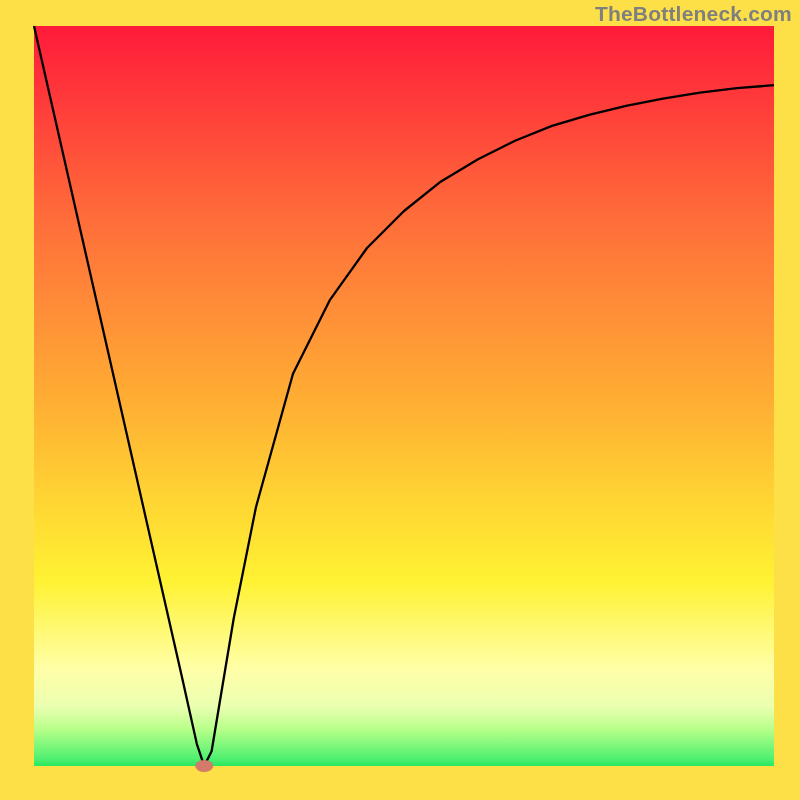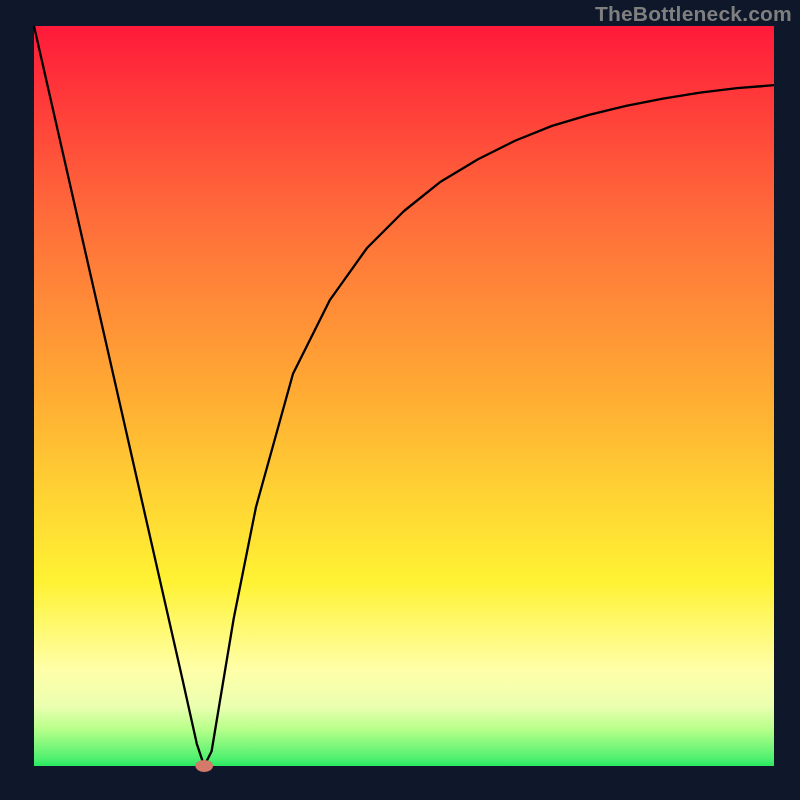--- a/index.html
+++ b/index.html
@@ -8,21 +8,21 @@
     width: 800px;
     height: 800px;
     overflow: hidden;
     background: #000;
     font-family: Arial, Helvetica, sans-serif;
   }
   .frame {
     position: relative;
     width: 800px;
     height: 800px;
-    background: #0f172a;
+    background: #fde047;
   }
   .plot-area {
     position: absolute;
     left: 34px;
     top: 26px;
     width: 740px;
     height: 740px;
     
     background: linear-gradient(to bottom,
       #ff1a3a 0%,

